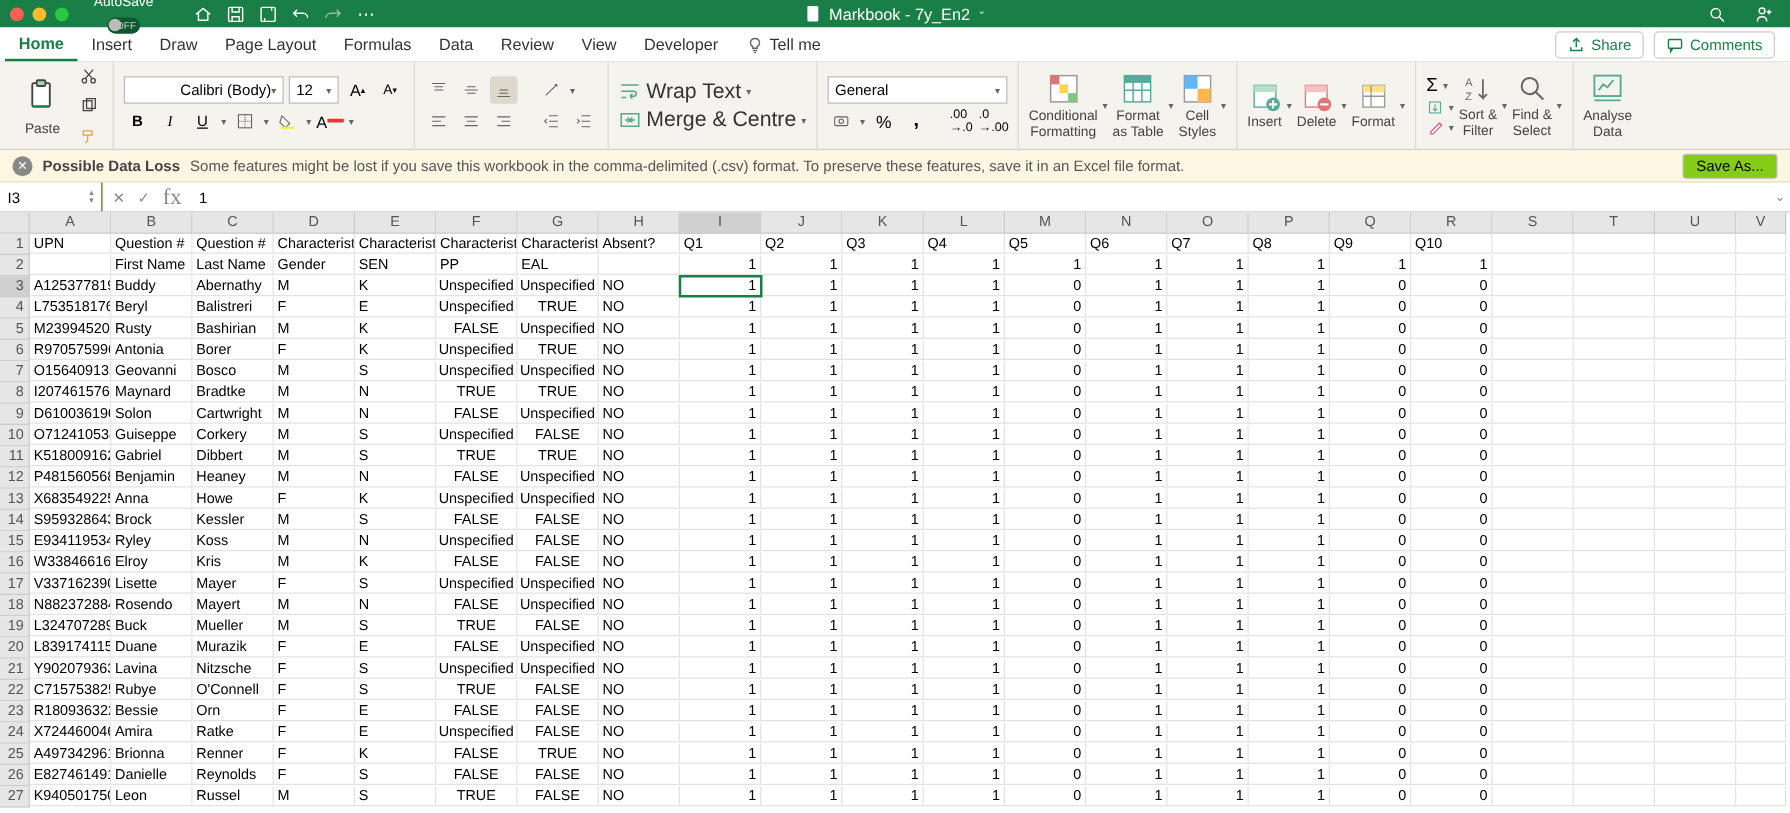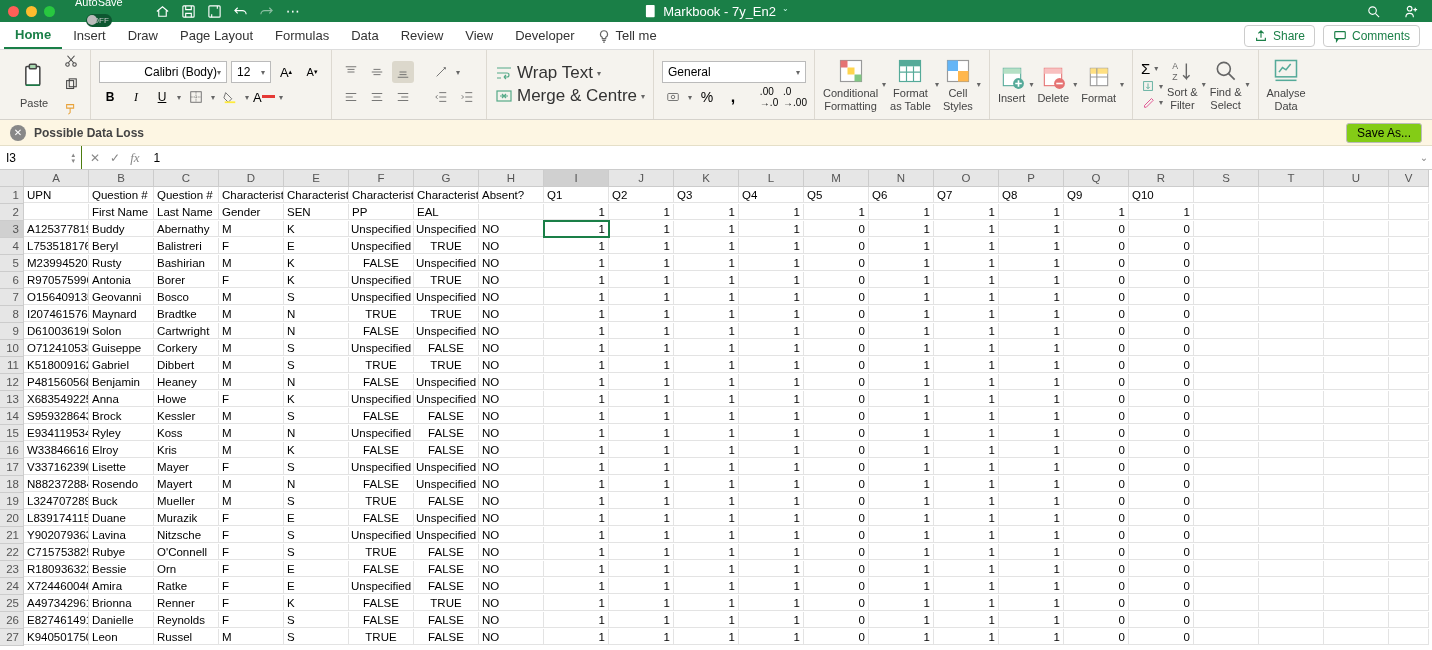--- a/index.html
+++ b/index.html
@@ -45,21 +45,21 @@
   .warnbar { background: #fdf6e3; height: 26px; display: flex; align-items: center; padding: 0 10px; font-size: 12px; color: #555; border-bottom: 1px solid #e5dfc8; }
   .warnbar .wtitle { font-weight: 600; margin-right: 8px; color: #444; }
   .warnbar .wx { width: 16px; height: 16px; border-radius:50%; background:#888; color:#fff; display:flex; align-items:center; justify-content:center; font-size: 10px; margin-right: 8px; }
   .saveas { margin-left: auto; border: 1px solid #bbb; background: #84cc16; padding: 2px 10px; border-radius: 3px; font-size: 12px; }
   
   
   .fbar { height: 24px; display: flex; align-items: center; border-bottom: 1px solid #ccc; }
   .namebox { width: 82px; height: 100%; border-right: 1px solid #4d7c0f; display: flex; align-items: center; padding: 0 6px; font-size: 12px; justify-content: space-between; }
   .nb-arrows { display:flex; flex-direction:column; font-size:7px; color:#888; line-height:6px; }
   .fx-ctrls { display: flex; align-items:center; padding: 0 8px; gap: 10px; color:#888; }
-  .fx-label { font-style: italic; font-family: serif; font-size: 13px; }
+  .fx-label { font-family: serif; font-size: 18px; }
   .fx-input { flex: 1; padding: 0 6px; font-size: 12px; }
   .fbar-expand { width:16px; color:#888; font-size:10px; text-align:center; }
   
   
   .gridwrap { position: relative; overflow: hidden; height: calc(650px - 22px - 28px - 70px - 26px - 24px); }
   .grid { display: grid; font-size: 11.5px; }
   .colhdr, .rowhdr, .corner { background: #e6e6e6; border-right: 1px solid #ccc; border-bottom: 1px solid #ccc; text-align: center; color: #555; display:flex; align-items:center; justify-content:center; height: 17px; }
   .rowhdr { justify-content: flex-end; padding-right: 4px; }
   .rowhdr.sel { background: #d0d0d0; }
   .cell { border-right: 1px solid #e3e3e3; border-bottom: 1px solid #e3e3e3; height: 16px; padding: 0 3px; white-space: nowrap; overflow: hidden; display:flex; align-items:center; }
@@ -457,20 +457,21 @@
         </svg>
       <div class="lbl-under" style="white-space:pre">Analyse
 Data</div>
     </div>
   </div>
 </div>
 
 <div class="warnbar">
   <div class="wx">✕</div>
   <span class="wtitle">Possible Data Loss</span>
+  <span>Some features might be lost if you save this workbook in the comma-delimited (.csv) format. To preserve these features, save it in an Excel file format.</span>
   <button class="saveas">Save As...</button>
 </div>
 
 <div class="fbar">
   <div class="namebox">
     <span>I3</span>
     <div class="nb-arrows">
         <span>▴</span>
         <span>▾</span>
       </div>

